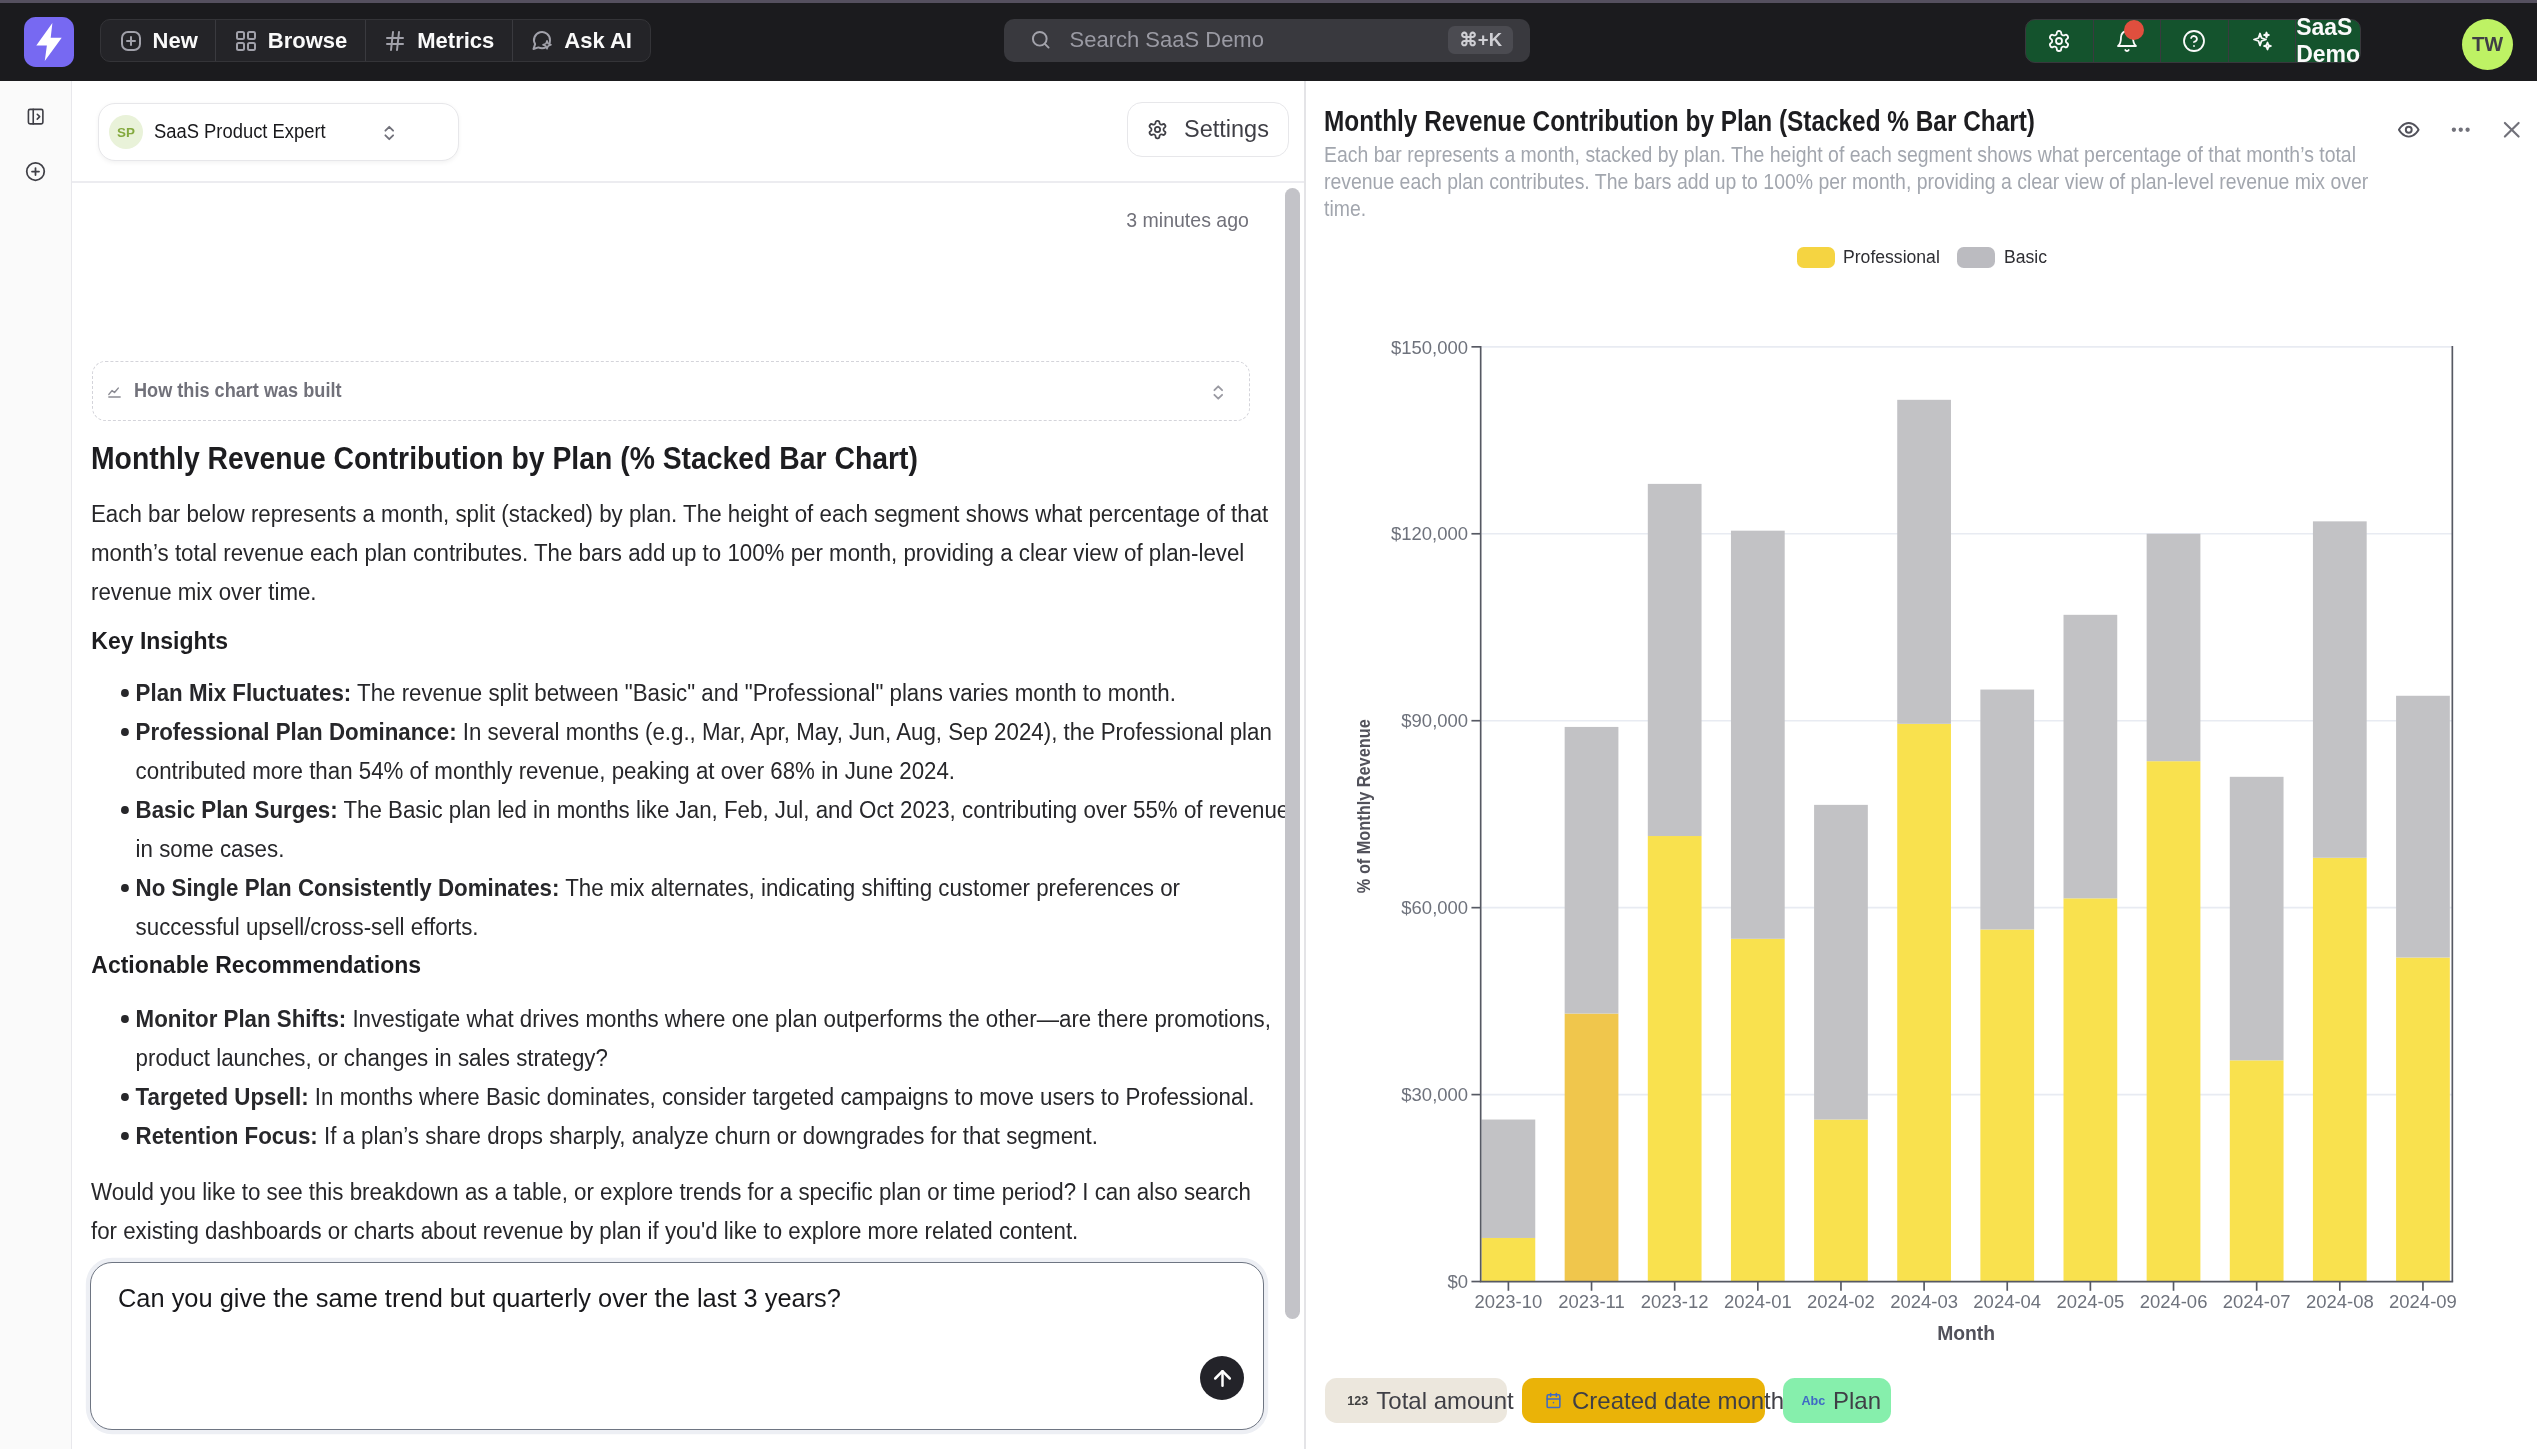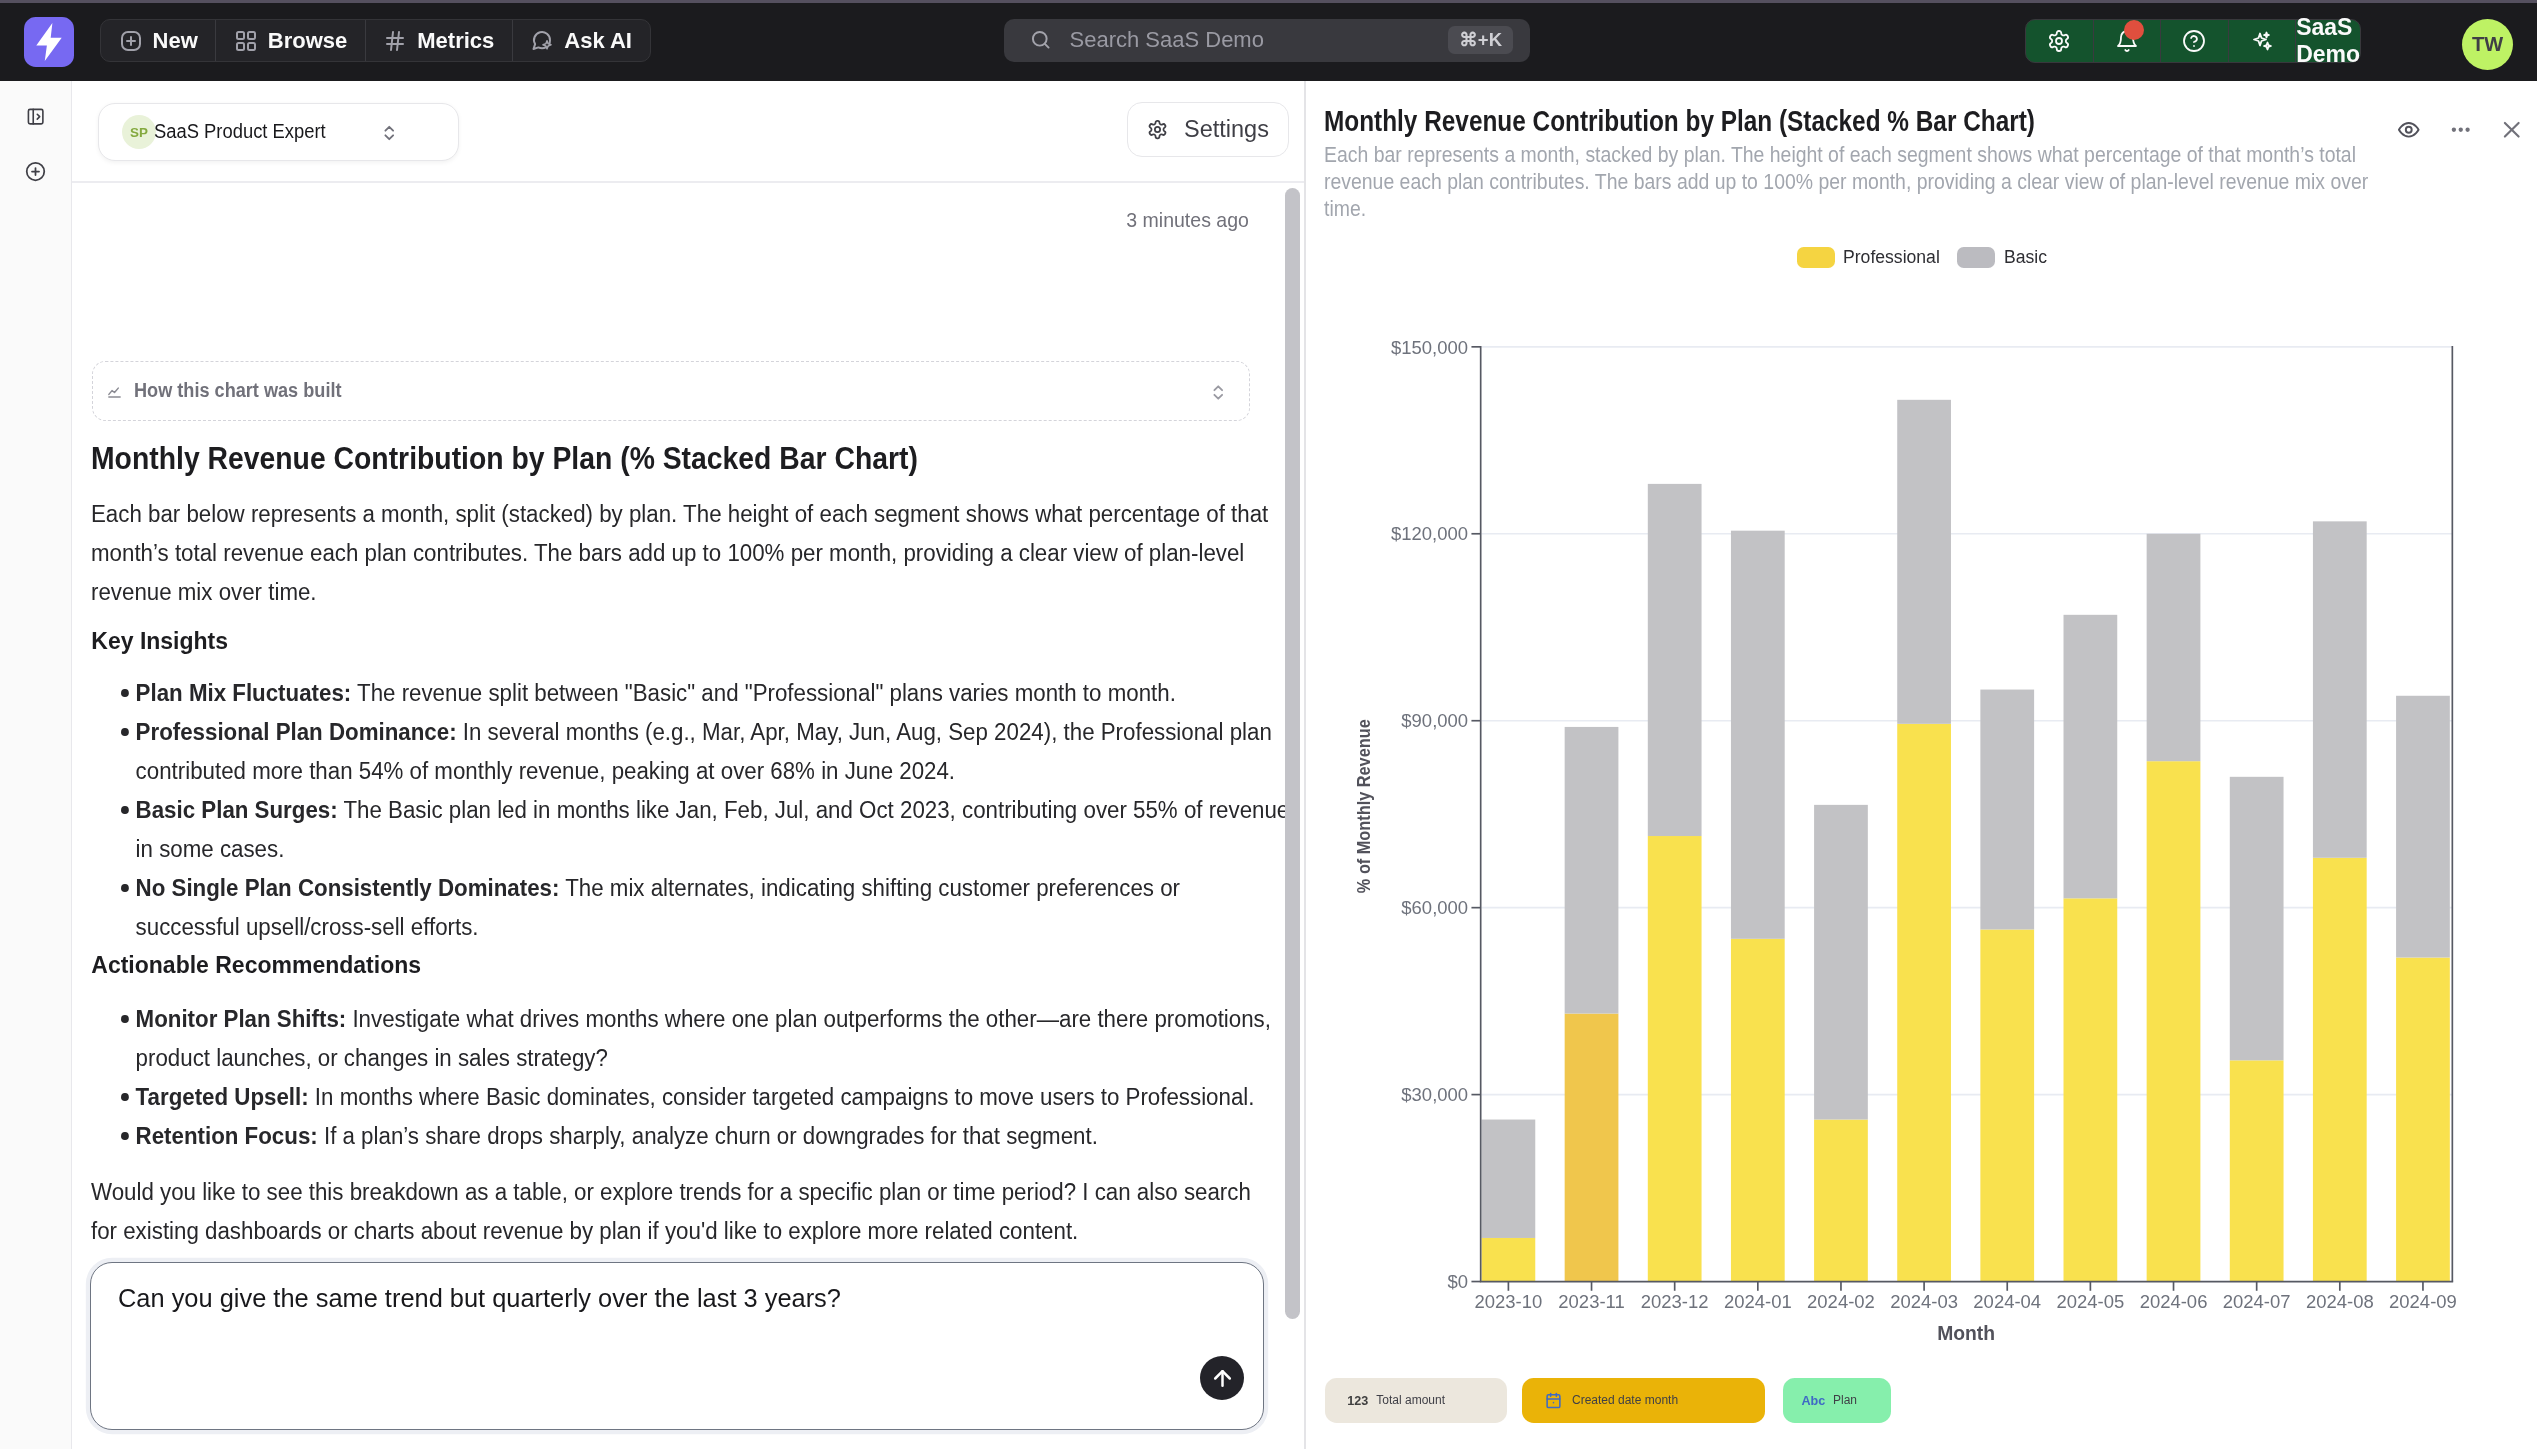--- a/index.html
+++ b/index.html
@@ -26,21 +26,21 @@
   #avatar { position:absolute; left:2462px; top:18.5px; width:51px; height:51px; border-radius:50%; background:#bef264; color:#3f3f46; font-size:20px; font-weight:700; display:flex; align-items:center; justify-content:center; }
   #reddot { position:absolute; left:30px; top:0.8px; width:20px; height:20px; border-radius:50%; background:#e04f3e; }
 
   
   #sidebar { position:absolute; left:0; top:81px; width:72px; height:1368px; background:#fafafa; border-right:1.7px solid #e8e8ec; }
 
   
   #chat { position:absolute; left:72px; top:81px; width:1232px; height:1368px; background:#fff; }
   #divider { position:absolute; left:1304px; top:81px; width:1.7px; height:1368px; background:#e4e4e7; }
   #agentpill { position:absolute; left:26px; top:22px; width:361px; height:58px; background:#fff; border:1.7px solid #e7e7ea; border-radius:17px; box-shadow:0 1.7px 4.2px rgba(0,0,0,0.05); }
-  #agentpill .sp { position:absolute; left:23px; top:11px; width:34px; height:34px; border-radius:50%; background:#e9f2d9; color:#84a93f; font-size:13.4px; font-weight:700; display:flex; align-items:center; justify-content:center; }
+  #agentpill .sp { position:absolute; left:10px; top:11px; width:34px; height:34px; border-radius:50%; background:#e9f2d9; color:#84a93f; font-size:13.4px; font-weight:700; display:flex; align-items:center; justify-content:center; }
   #agentpill .nm { position:absolute; left:55px; top:0; height:55px; line-height:55px; color:#18181b; font-size:20px; font-weight:500; transform:scaleX(0.9191); transform-origin:0 50%; white-space:nowrap; }
   #settingsbtn { position:absolute; left:1055px; top:21px; width:162px; height:55px; background:#fff; border:1.7px solid #e7e7ea; border-radius:15px; }
   #settingsbtn span { position:absolute; left:56px; top:0; height:52px; line-height:52px; color:#3f3f46; font-size:23.5px; font-weight:500; }
   #chatheaderline { position:absolute; left:0; top:100px; width:1232px; height:1.7px; background:#ececf0; }
   #timeago { position:absolute; right:55px; top:127px; color:#71717a; font-size:21px; transform:scaleX(0.9297); transform-origin:100% 50%; white-space:nowrap; }
   #usermsg { position:absolute; left:19.3px; top:168px; width:1158px; height:87px; background:#f4f4f5; border-radius:15px; padding:5px 27px; color:#18181b; font-size:23px; line-height:39px; }
   #usermsg .in { transform:scaleX(1.0371); transform-origin:0 0; white-space:nowrap; }
   #howbuilt { position:absolute; left:20px; top:280px; width:1158px; height:60px; border:1.7px dashed #d4d4da; border-radius:13.4px; }
   #howbuilt .t { position:absolute; left:41px; top:0; height:57px; line-height:57px; font-size:20px; font-weight:600; color:#71717a; transform:scaleX(0.9064); transform-origin:0 50%; white-space:nowrap; }
   .chatbody { color:#27272a; font-size:23px; line-height:39px; }
@@ -58,21 +58,21 @@
 
   
   #panel { position:absolute; left:1306px; top:81px; width:1232px; height:1368px; background:#fff; }
   #ptitle { position:absolute; left:17.6px; top:23px; color:#1d1d20; font-size:29px; font-weight:700; line-height:34px; transform:scaleX(0.8404); transform-origin:0 0; white-space:nowrap; }
   #pdesc { position:absolute; left:17.6px; top:60px; color:#a2a6ae; font-size:22px; line-height:27px; transform:scaleX(0.8833); transform-origin:0 0; white-space:nowrap; }
   #picons { position:absolute; left:1091px; top:37px; display:flex; gap:28px; }
   #picons svg { width:23.5px; height:23.5px; }
   .lsw { position:absolute; width:38px; height:21px; border-radius:6.7px; top:166px; }
   .ltx { position:absolute; top:166px; line-height:21px; color:#2e2e33; font-size:17.6px; }
   .pill { position:absolute; top:1297px; height:45px; border-radius:11.8px; }
-  .pill .tx { position:absolute; top:0; height:45px; line-height:45px; font-size:12px; color:#3f3f46; white-space:nowrap; }
+  .pill .tx { position:absolute; top:0; height:45px; line-height:45px; font-size:24px; color:#3f3f46; white-space:nowrap; }
   .pill .ic { position:absolute; font-weight:700; }
 </style>
 </head>
 <body>
 <div id="root">
   <div id="topbar">
     <div id="topstrip"></div>
     <div id="logo">
       <svg viewBox="0 0 59 59" width="50" height="50">
           <path d="M33.5 7 L14.5 33.5 H27 L24.5 52 L44.5 24.5 H31.5 Z" fill="#fff"></path>

